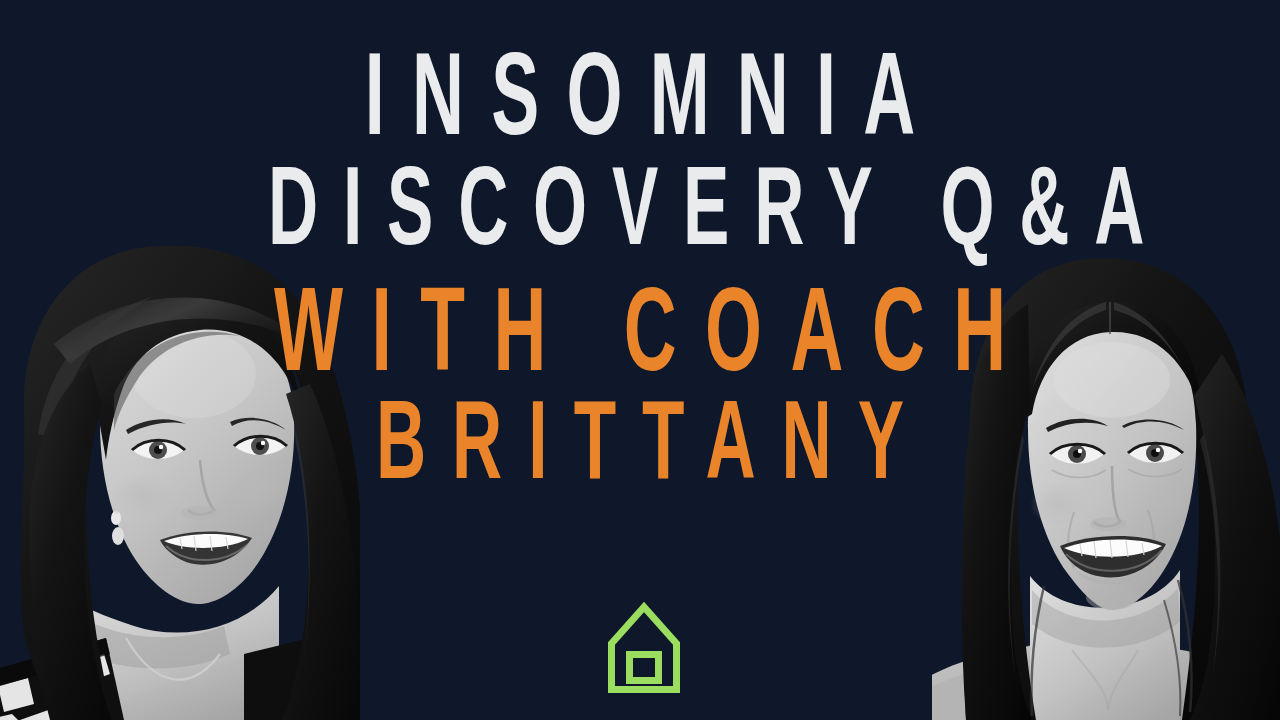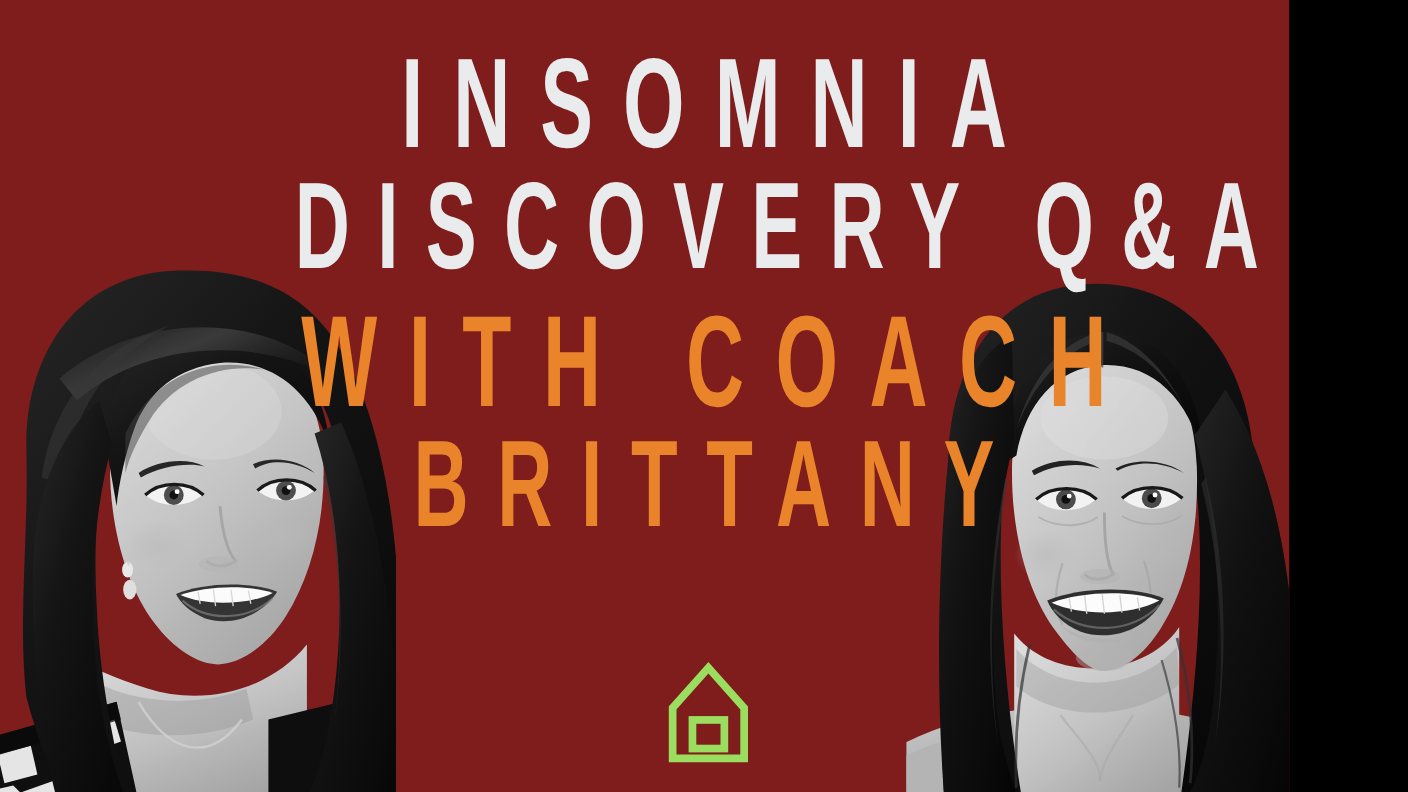--- a/index.html
+++ b/index.html
@@ -2,24 +2,24 @@
 <html><head>
 <meta charset="utf-8">
 <style>
   html, body {
     margin: 0;
     padding: 0;
     background: #000;
   }
   #thumbnail {
     position: relative;
-    width: 1172px;
+    width: 1280px;
     height: 720px;
     overflow: hidden;
-    background: #7f1d1d;
+    background: #0f172a;
     font-family: "Liberation Sans", sans-serif;
     user-select: none;
   }
 
   
   .title-block {
     position: absolute;
     left: 0;
     top: 0;
     width: 1280px;

